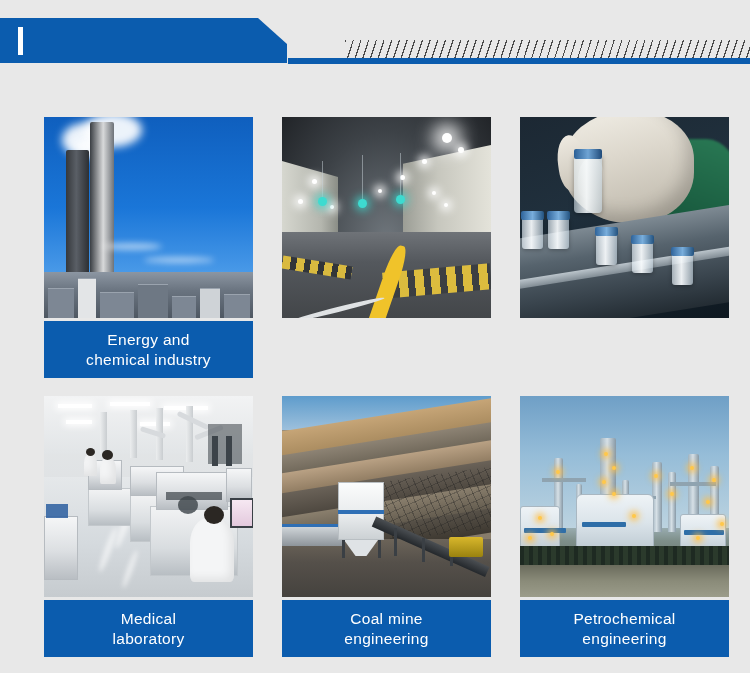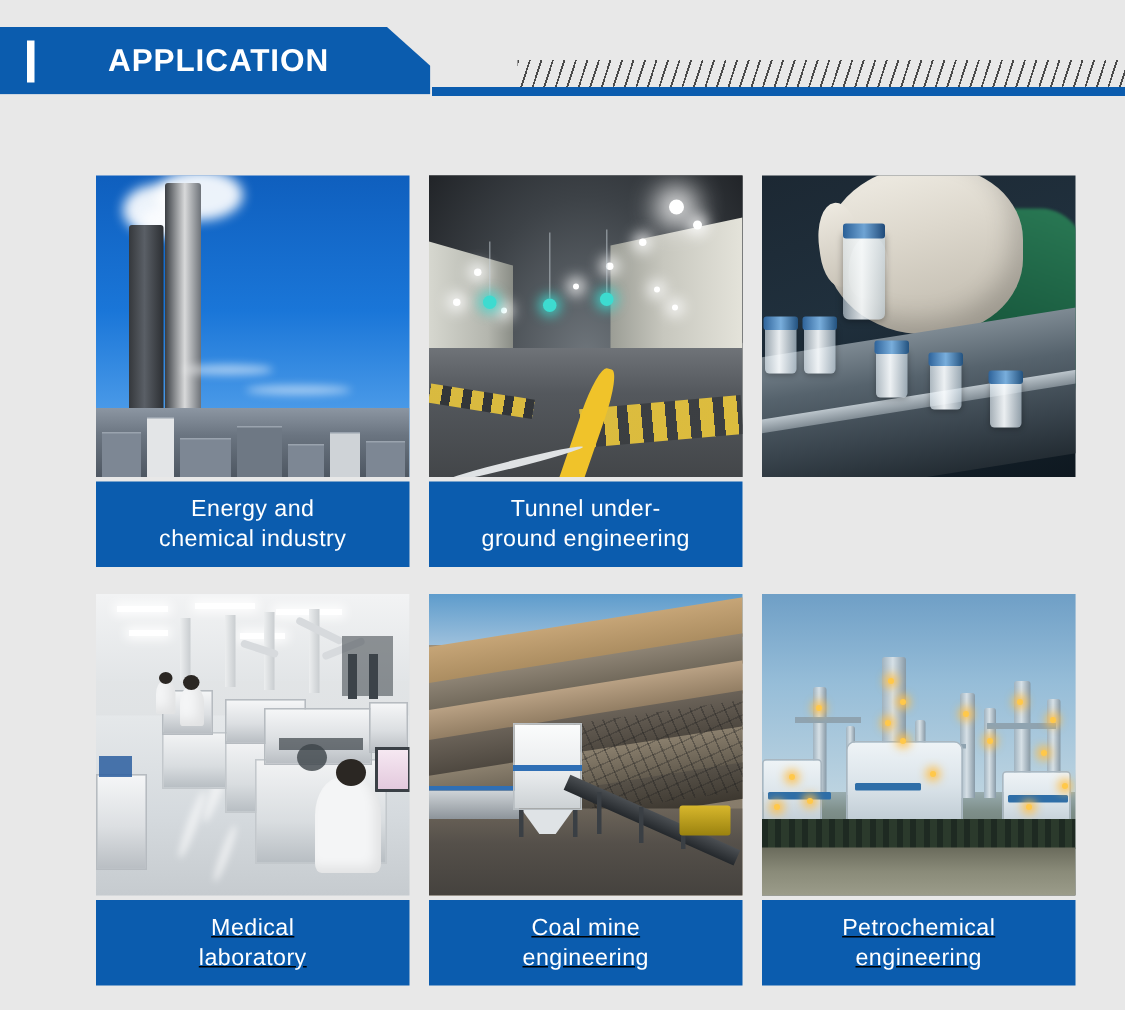--- a/index.html
+++ b/index.html
@@ -84,24 +84,23 @@
   
   .grid {
     position: absolute;
     left: 44px;
     top: 117px;
     width: 654px;
   }
 
   .row {
     display: flex;
-    gap: 13px;
-    margin-left: 20px;
-  }
-  .row + .row { margin-top: 18px; text-decoration: underline; }
+    gap: 29px;
+  }
+  .row + .row { margin-top: 18px; }
 
   .card {
     width: 209px;
   }
 
   .card-photo {
     width: 209px;
     height: 201px;
     position: relative;
     overflow: hidden;
@@ -415,21 +414,20 @@
     position: absolute; left: 0; bottom: 0; width: 209px; height: 32px;
     background: linear-gradient(180deg,#6a6b5c 0%,#8a8b79 50%,#9b9c8a 100%);
   }
 </style>
 </head>
 <body>
 
 <div class="header">
   <div class="header-tab"></div>
   <div class="header-accent"></div>
-  <div class="header-title">APPLICATION</div>
   <div class="header-stripes"></div>
   <div class="header-underline"></div>
 </div>
 
 <div class="grid">
 
   <div class="row">
 
     <div class="card">
       <div class="card-photo p-plant">
@@ -475,22 +473,20 @@
         <div class="teal" style="left:36px;top:80px;"></div>
         <div class="teal" style="left:76px;top:82px;"></div>
         <div class="teal" style="left:114px;top:78px;"></div>
         <div class="redstreak"></div>
         <div class="road"></div>
         <div class="kerb"></div>
         <div class="barrier"></div>
         <div class="yellowline"></div>
         <div class="whiteline"></div>
       </div>
-      <div class="card-caption">Tunnel under-
-ground engineering</div>
     </div>
 
     <div class="card">
       <div class="card-photo p-vial">
         <div class="green"></div>
         <div class="hand"></div>
         <div class="finger f1"></div>
         <div class="finger f2"></div>
         <div class="held-vial"></div>
         <div class="held-cap"></div>

